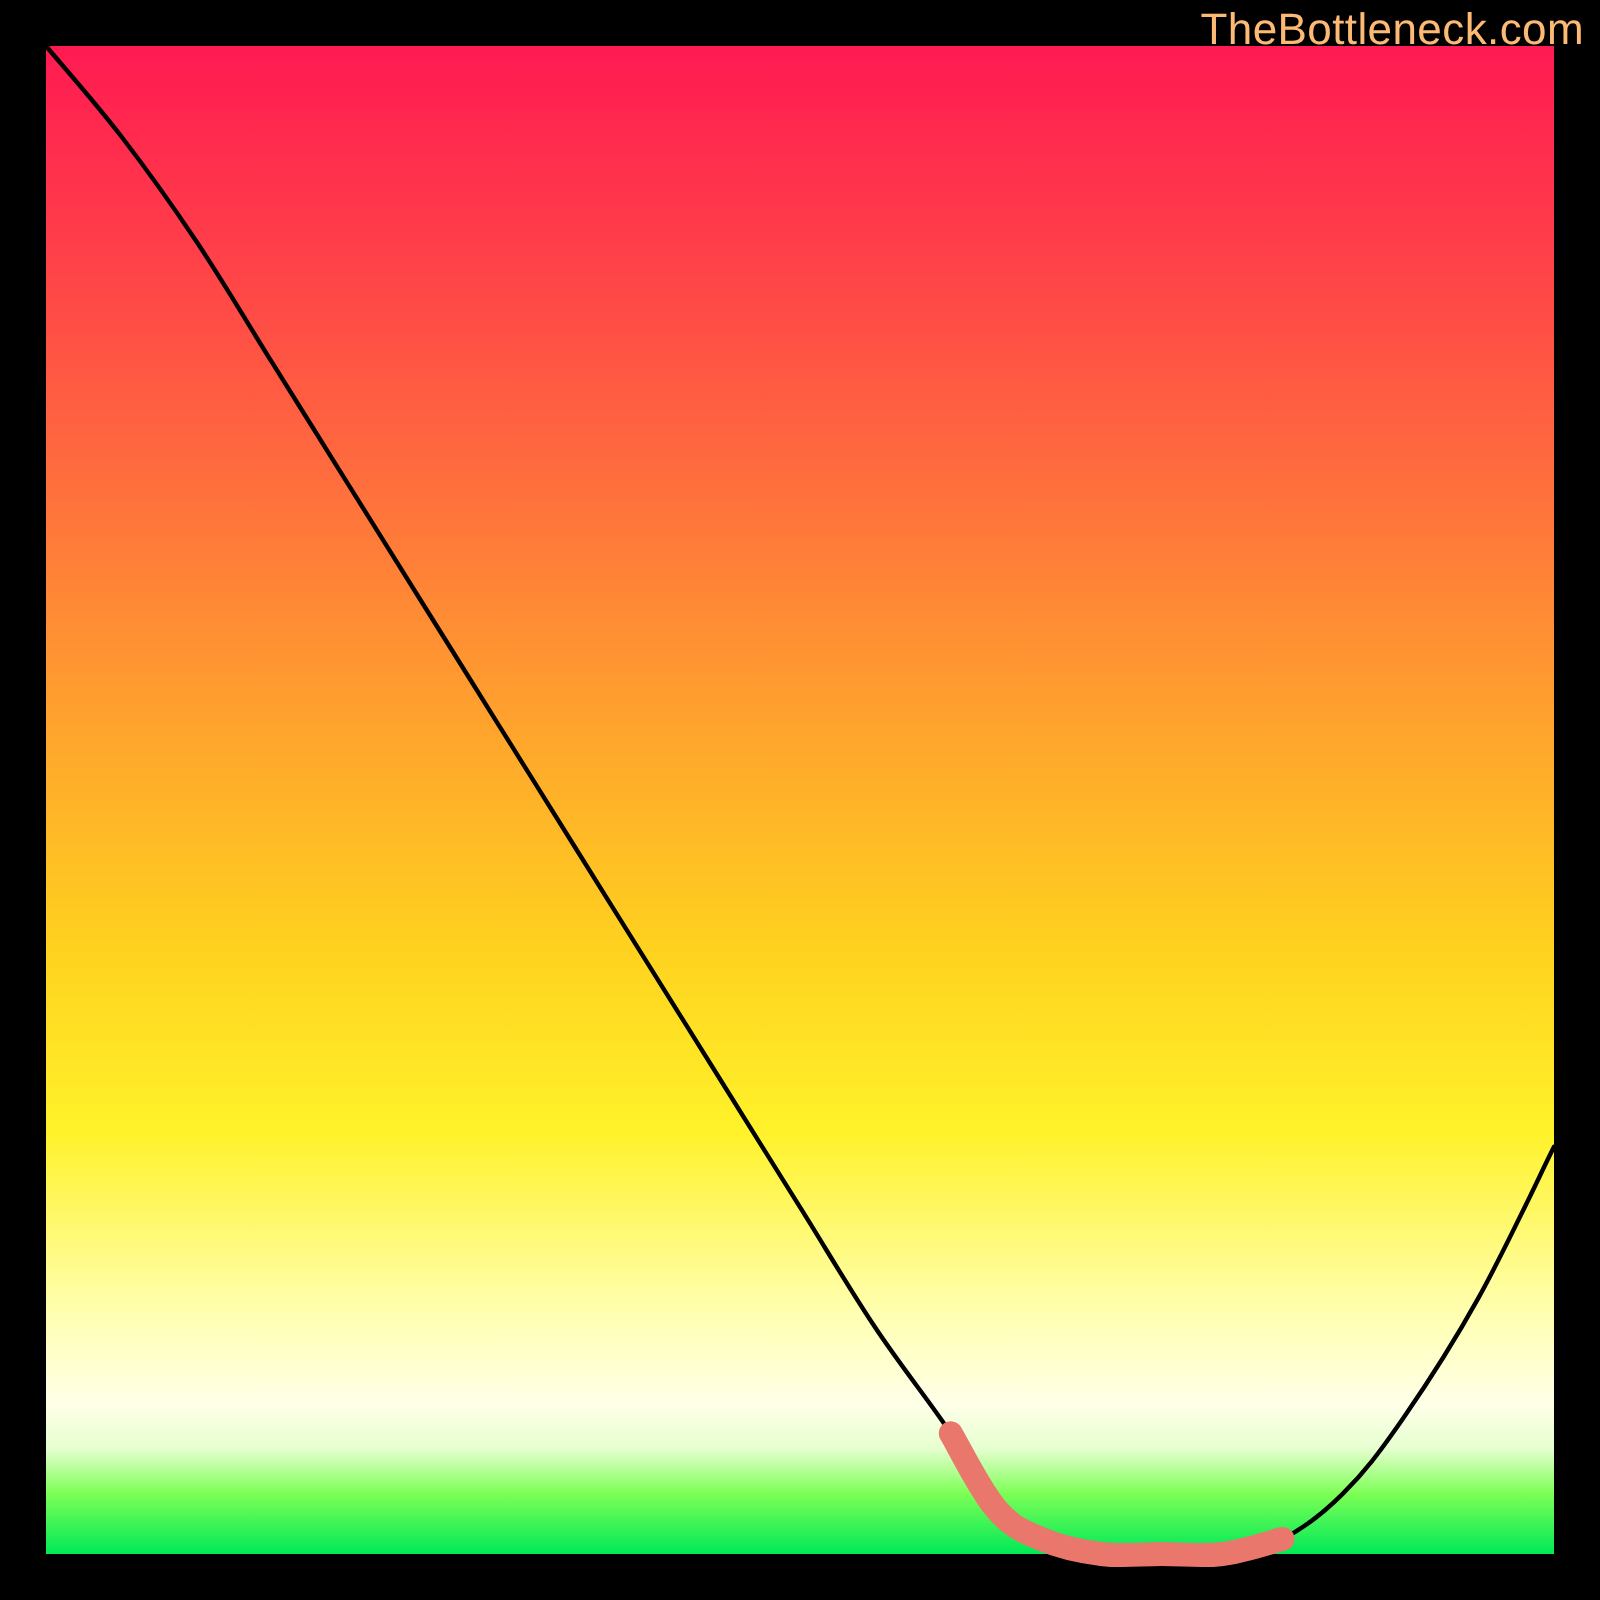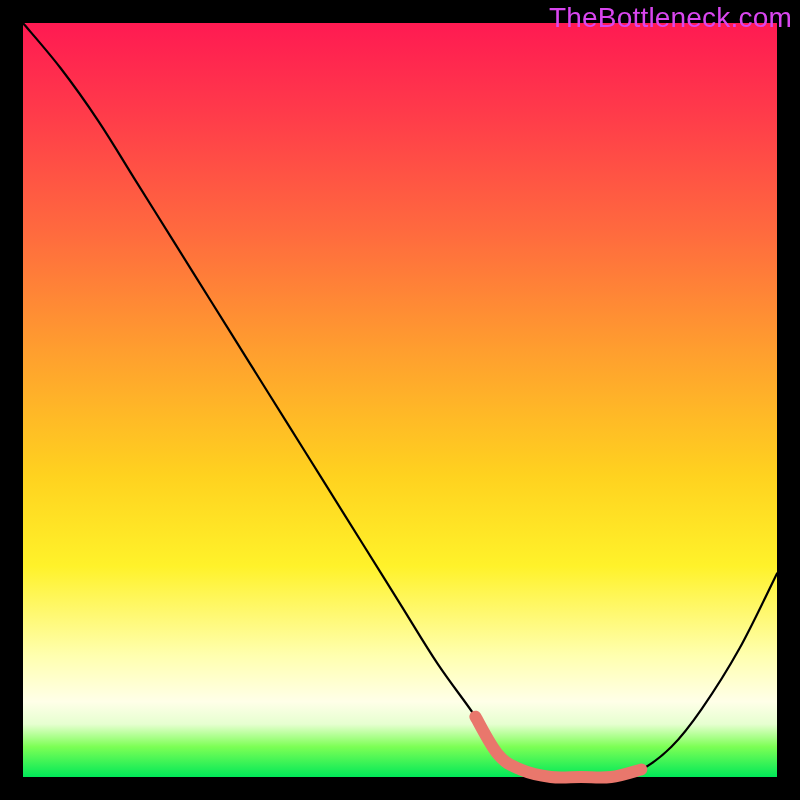--- a/index.html
+++ b/index.html
@@ -37,22 +37,22 @@
       #ffffe8 90%,
       #e6ffd0 93%,
       #7cff55 96%,
       #00e858 100%
     );
   }
   .watermark {
     position: absolute;
     top: 2px;
     right: 8px;
-    color: #d946ef;
-    font-size: 28px;
+    color: #fdba74;
+    font-size: 22px;
     letter-spacing: 0.2px;
     user-select: none;
   }
   svg.curve {
     position: absolute;
     left: 0;
     top: 0;
     width: 754px;
     height: 754px;
     overflow: visible;

